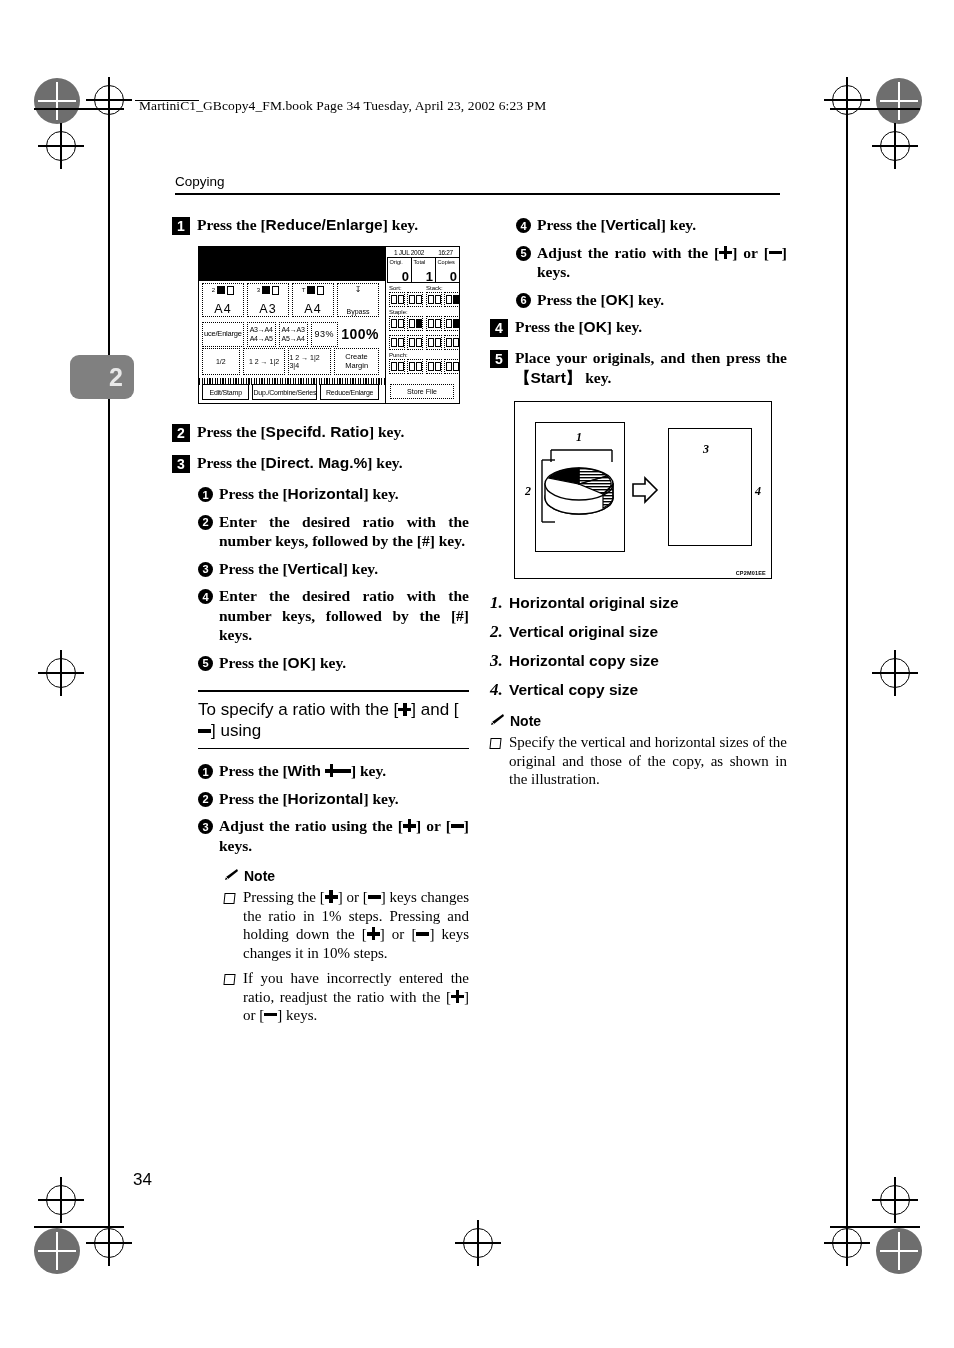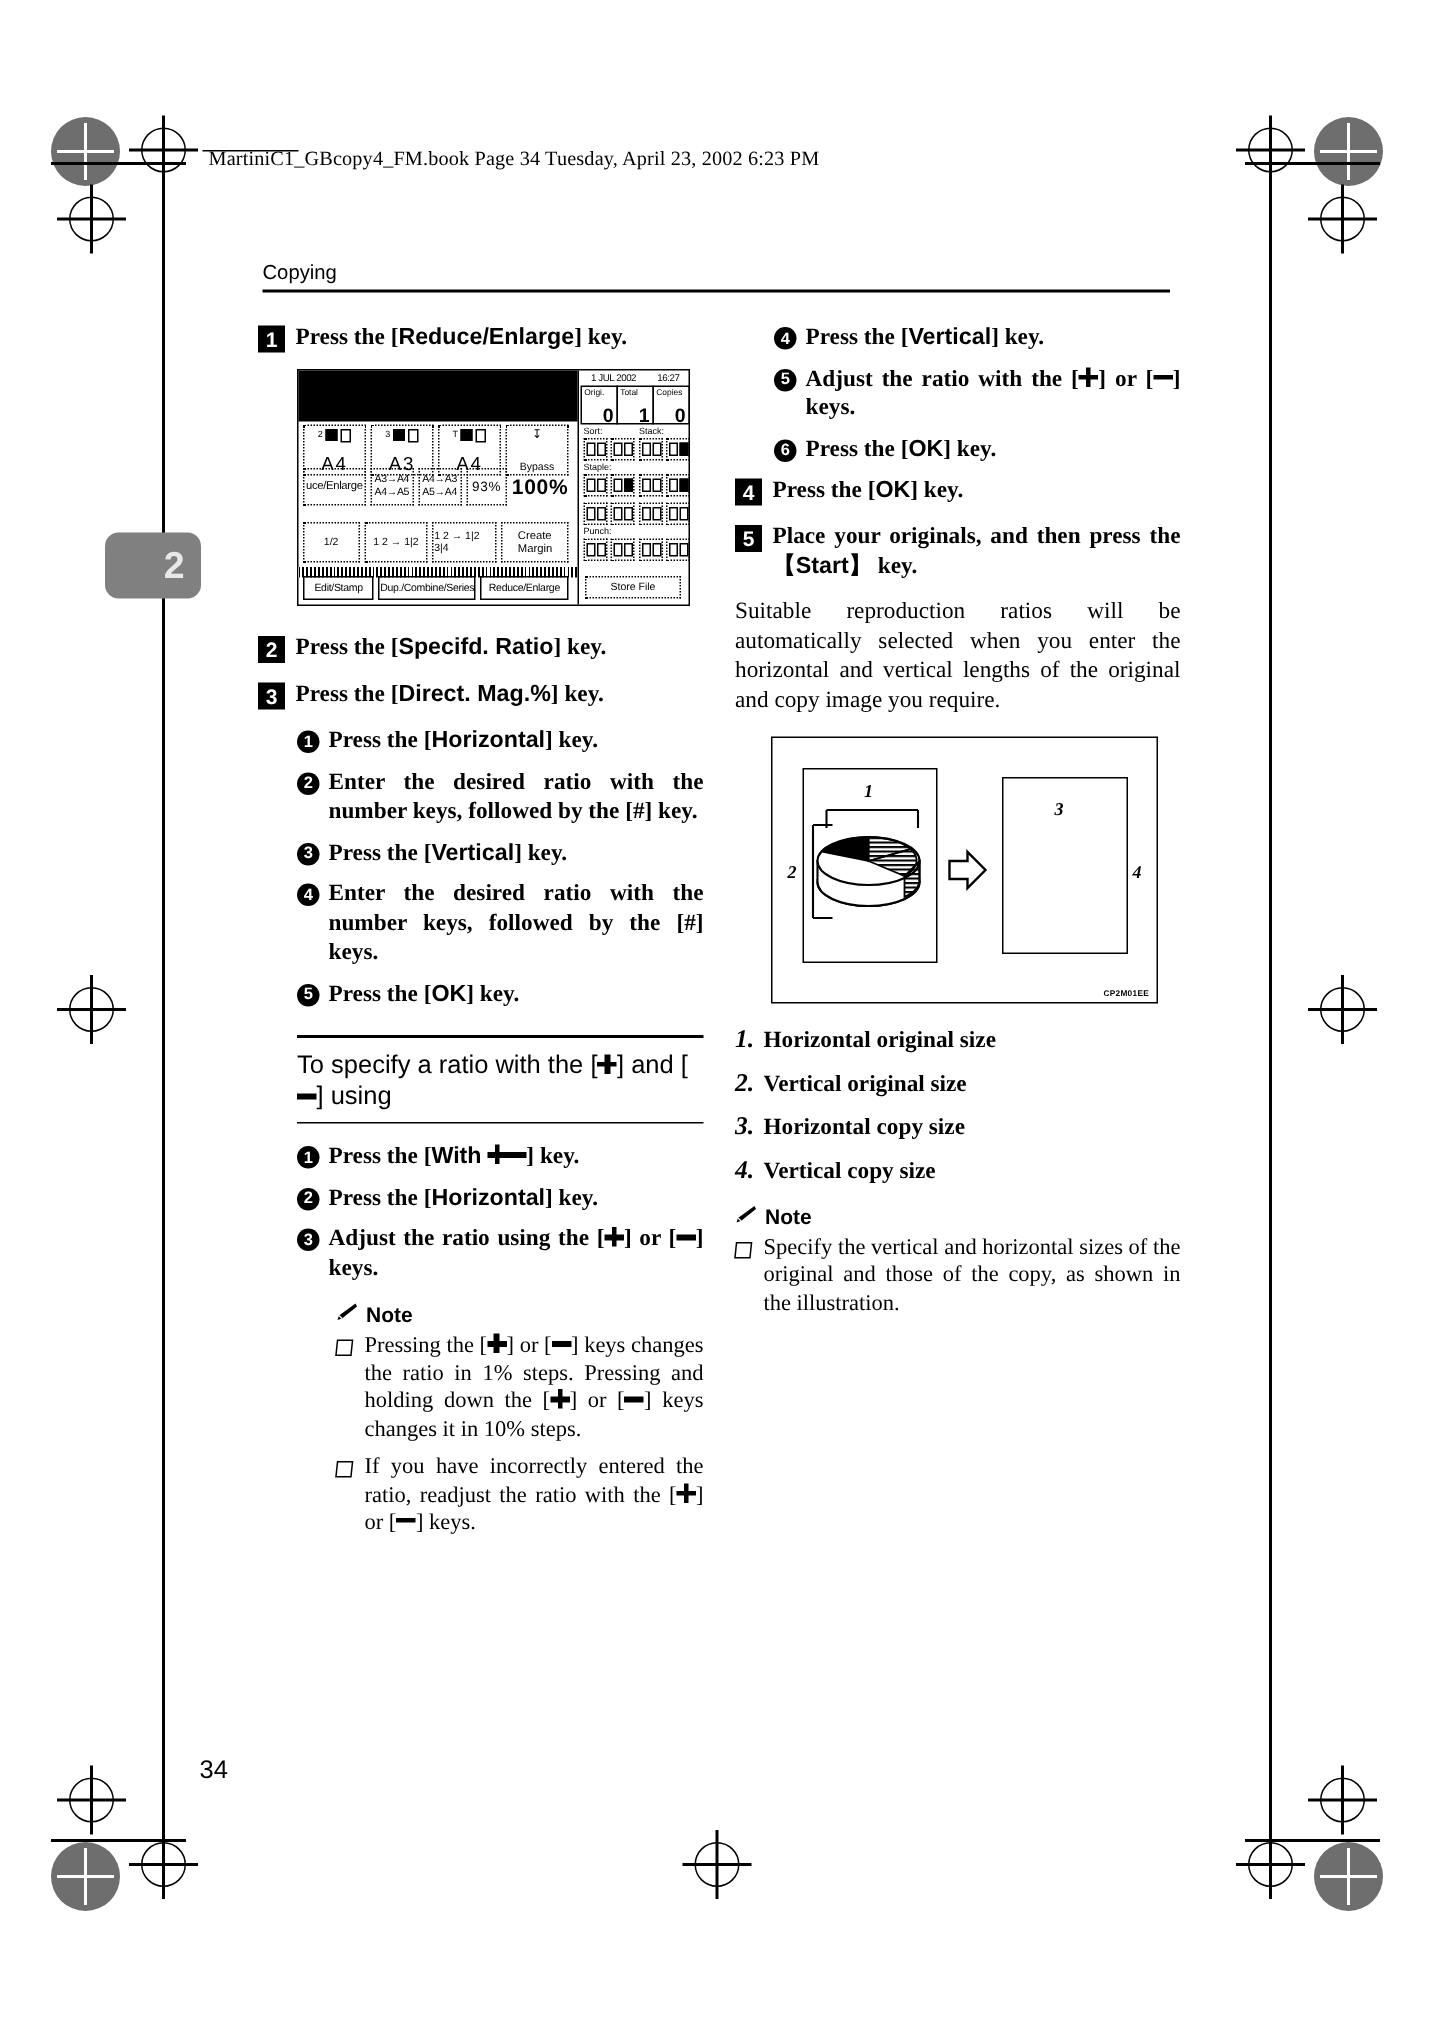--- a/index.html
+++ b/index.html
@@ -132,21 +132,21 @@
   }
 
   
   .caplist{ margin-top:14px; }
   .capitem{ display:flex; margin-bottom:9px; align-items:baseline; }
   .capnum{
     flex:0 0 auto; width:19px;
     font-family:"Liberation Serif", serif; font-style:italic; font-weight:bold;
     font-size:17px;
   }
-  .captxt{ font-family:Liberation Serif, serif; font-weight:bold; font-size:15.5px; }
+  .captxt{ font-family:Liberation Sans, sans-serif; font-weight:bold; font-size:15.5px; }
 
   
   .kplus, .kminus{
     display:inline-block; position:relative; vertical-align:-1px;
   }
   .kplus{ width:13px; height:13px; }
   .kplus::before{ content:""; position:absolute; left:0; top:5px; width:13px; height:3.4px; background:#000;}
   .kplus::after{ content:""; position:absolute; left:4.8px; top:0; width:3.4px; height:13px; background:#000;}
   .kminus{ width:13px; height:13px; }
   .kminus::before{ content:""; position:absolute; left:0; top:5px; width:13px; height:3.4px; background:#000;}
@@ -185,21 +185,21 @@
   .traybtn .icons{ position:absolute; top:1.5px; left:0; width:100%;
                    display:flex; justify-content:center; align-items:center; gap:2px;
                    font-size:6px; }
   .tray-sq{ display:inline-block; width:6px; height:6px; border:1px solid #000;}
   .tray-sq.filled{ background:#000;}
   .tray-pg{ display:inline-block; width:5px; height:7px; border:1px solid #000;}
   .traybtn .sz{ font-size:12.5px; letter-spacing:1.2px; line-height:1; }
   .traybtn .byp{ font-size:7px; line-height:1; }
   .byp-arrow{ font-size:8px; line-height:1; }
 
-  .ratiorow{ position:absolute; left:3px; top:65px; width:180px; height:25px; display:flex; align-items:stretch;}
+  .ratiorow{ position:absolute; left:3px; top:75px; width:180px; height:25px; display:flex; align-items:stretch;}
   .ratiobtn{
     border:1.4px dotted #000; margin-right:3px; box-sizing:border-box;
     display:flex; flex-direction:column; align-items:center; justify-content:center;
     font-size:7px; line-height:1.15; letter-spacing:-0.2px;
   }
   .rb-re{ flex:1.55; font-size:7.5px; }
   .rb-pair{ flex:1.05; }
   .rb-93{ flex:1.0; font-size:9px; letter-spacing:0.5px;}
   .rb-100{ flex:1.15; border:none; font-size:14px; font-weight:bold; letter-spacing:0.5px;}
 
@@ -622,21 +622,20 @@
       <div class="step-num">4</div>
       <div class="step-txt"><span>Press the [</span><span class="sans">OK</span><span>] key.</span></div>
     </div>
 
     <div class="step">
       <div class="step-num">5</div>
       <div class="step-txt just"><span>Place your originals, and then press the 【</span><span class="sans">Start</span><span>】 key.</span></div>
     </div>
 
 
-    <div class="bodytext">Suitable reproduction ratios will be automatically selected when you enter the horizontal and vertical lengths of the original and copy image you require.</div>
 
     <div class="illus">
 
       <div class="ill-frame" style="left:20px;top:20px;width:88px;height:128px;"></div>
       <svg width="258" height="178" viewBox="0 0 258 178" style="position:absolute;left:0;top:0;">
         <defs>
           <pattern id="hatch" width="3" height="3" patternUnits="userSpaceOnUse">
             <rect width="3" height="1.4" fill="#000"></rect>
           </pattern>
         </defs>

